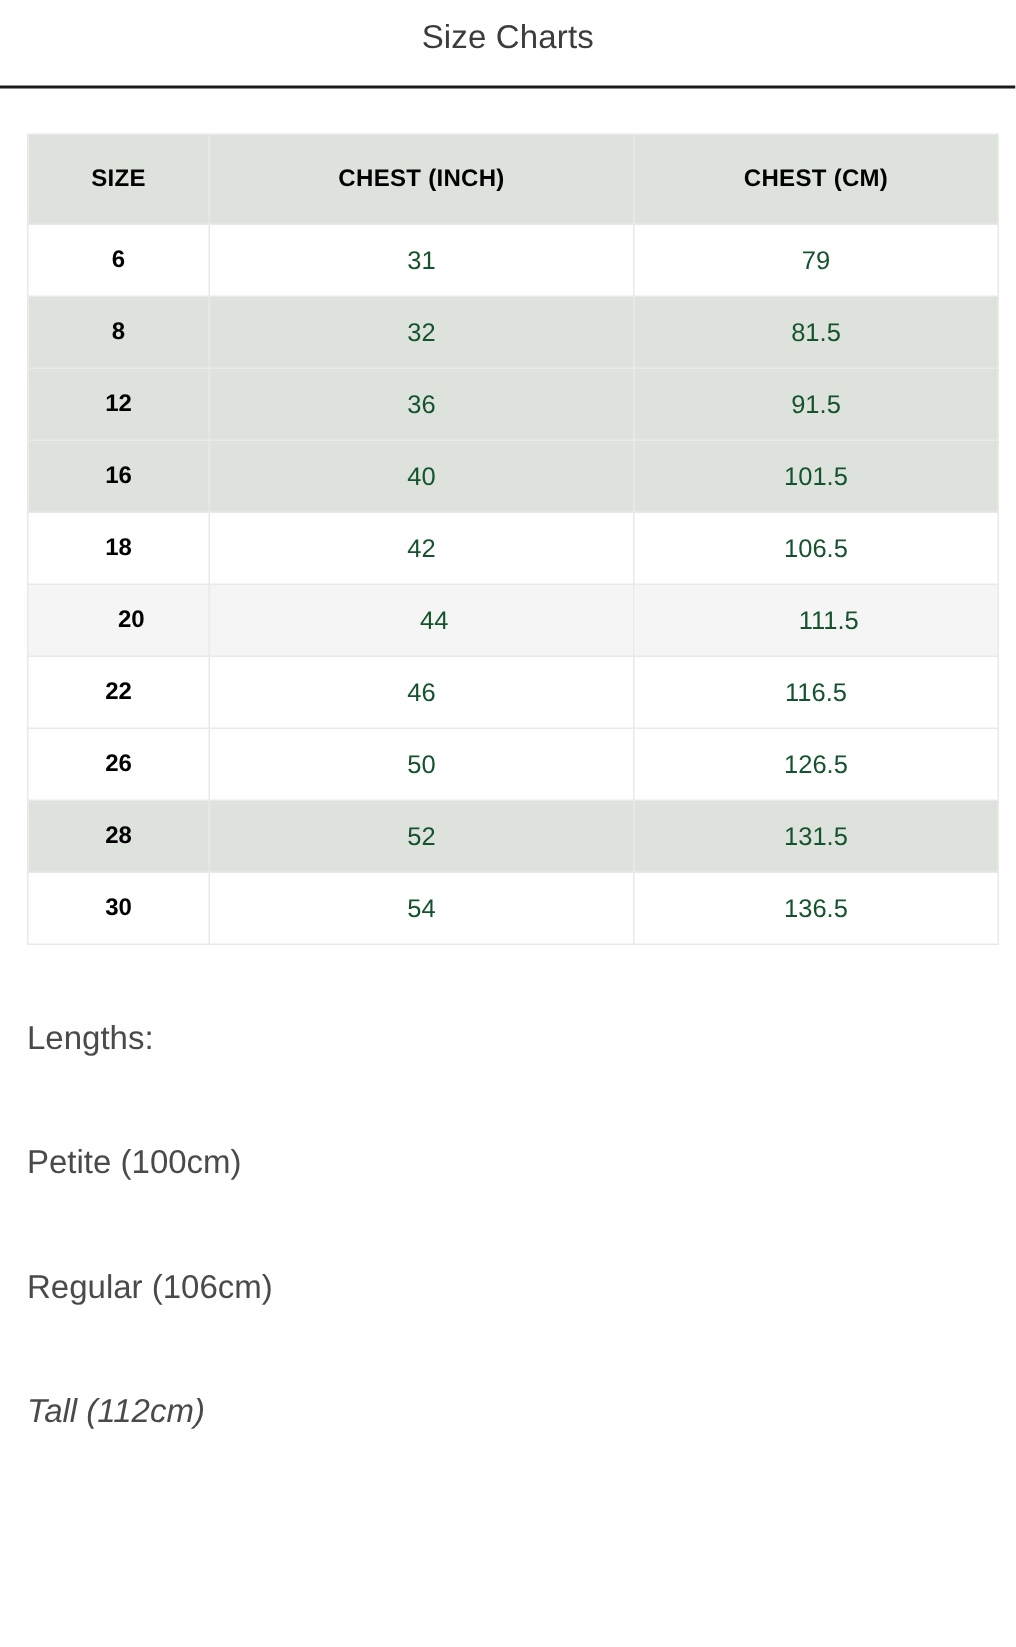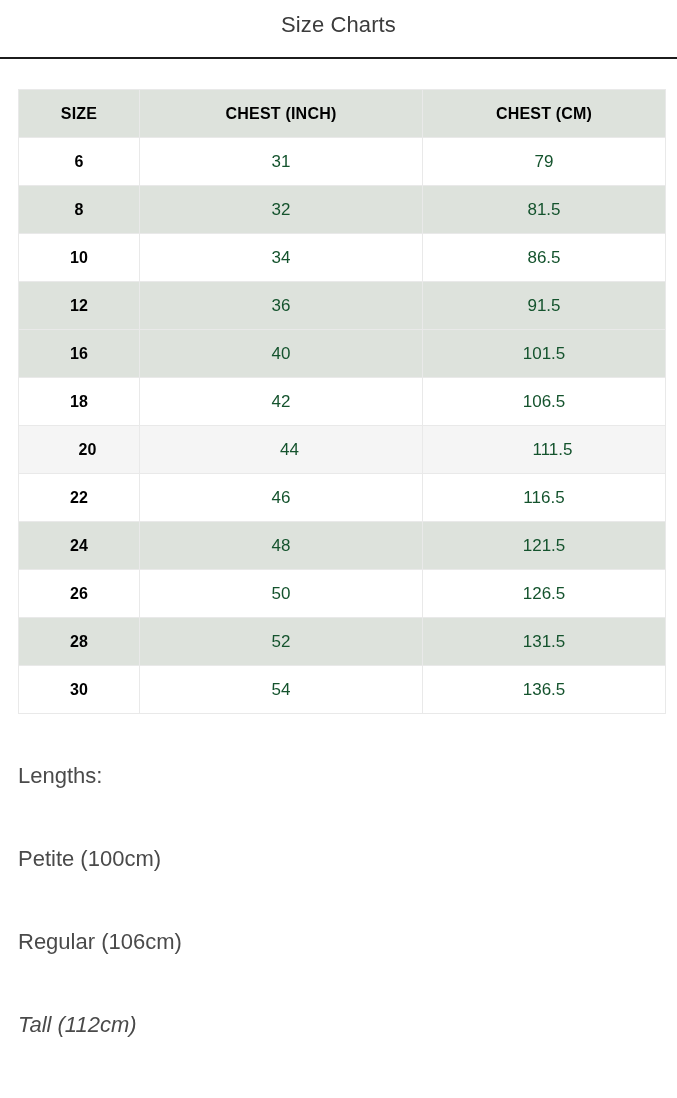--- a/index.html
+++ b/index.html
@@ -59,21 +59,21 @@
   table.size-table th,
   table.size-table td {
     border: 1px solid #e9e9e9;
     text-align: center;
     vertical-align: middle;
     box-sizing: border-box;
   }
 
   table.size-table thead th {
     background: #dde2dc;
-    height: 48px;
+    height: 60px;
     font-size: 16px;
     font-weight: 700;
     color: #000000;
     letter-spacing: 0.2px;
     text-transform: uppercase;
   }
 
   table.size-table tbody td {
     height: 48px;
     font-size: 17px;
@@ -139,25 +139,20 @@
           <tr>
             <td class="size-cell">6</td>
             <td>31</td>
             <td>79</td>
           </tr>
           <tr class="striped">
             <td class="size-cell">8</td>
             <td>32</td>
             <td>81.5</td>
           </tr>
-          <tr>
-            <td class="size-cell">10</td>
-            <td>34</td>
-            <td>86.5</td>
-          </tr>
           <tr class="striped">
             <td class="size-cell">12</td>
             <td>36</td>
             <td>91.5</td>
           </tr>
           <tr class="striped">
             <td class="size-cell">16</td>
             <td>40</td>
             <td>101.5</td>
           </tr>
@@ -168,25 +163,20 @@
           </tr>
           <tr class="striped highlight">
             <td class="size-cell">20</td>
             <td>44</td>
             <td>111.5</td>
           </tr>
           <tr>
             <td class="size-cell">22</td>
             <td>46</td>
             <td>116.5</td>
-          </tr>
-          <tr class="striped">
-            <td class="size-cell">24</td>
-            <td>48</td>
-            <td>121.5</td>
           </tr>
           <tr>
             <td class="size-cell">26</td>
             <td>50</td>
             <td>126.5</td>
           </tr>
           <tr class="striped">
             <td class="size-cell">28</td>
             <td>52</td>
             <td>131.5</td>

